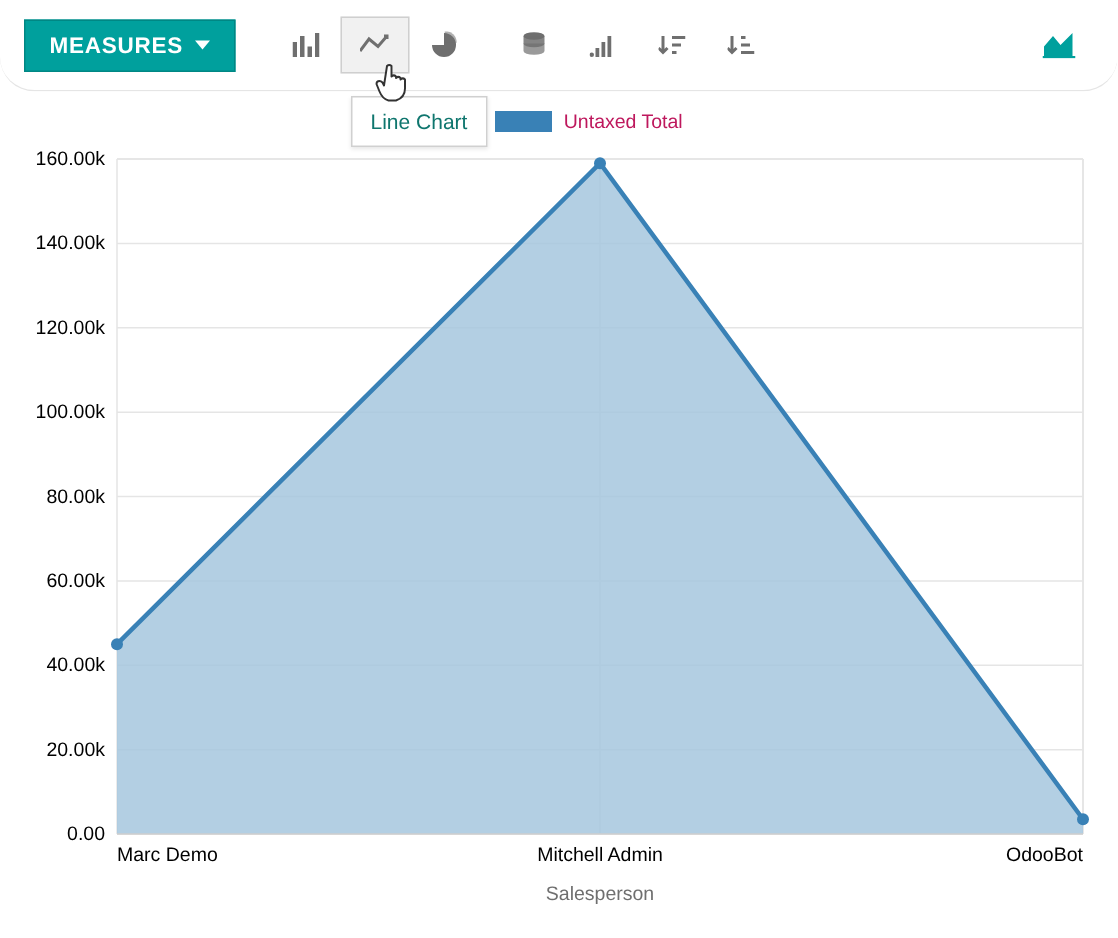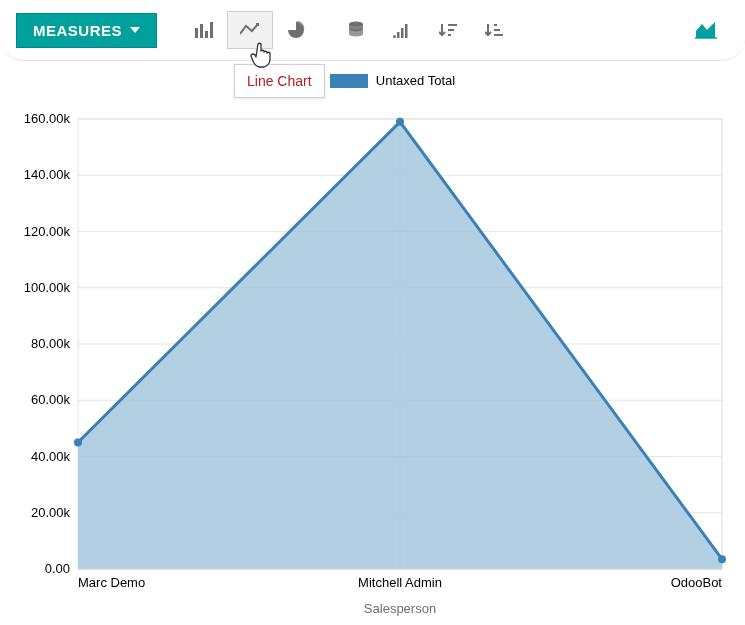--- a/index.html
+++ b/index.html
@@ -63,43 +63,43 @@
   .icon-btn svg { display:block; }
   .spacer { flex: 1; }
   .tooltip {
     position: absolute;
     top: 64px;
     left: 234px;
     background: #fff;
     border: 1px solid #d0d0d0;
     padding: 8px 12px;
     font-size: 14px;
-    color: #b91c1c;
+    color: #0f766e;
     box-shadow: 0 1px 3px rgba(0,0,0,0.1);
     white-space: nowrap;
     pointer-events: none;
   }
   .cursor-pointer {
     position: absolute;
     top: 42px;
     left: 250px;
     pointer-events: none;
     z-index: 5;
   }
   .chart-wrap {
     position: relative;
     padding: 8px 8px 0 8px;
   }
   .legend {
     display: flex;
     align-items: center;
     justify-content: center;
     font-size: 13px;
-    color: #000000;
-    margin-bottom: 17px;
+    color: #be185d;
+    margin-bottom: 4px;
     margin-top: 4px;
     padding-left: 40px;
   }
   .legend-swatch {
     width: 38px;
     height: 14px;
     background: #3981b6;
     margin-right: 8px;
   }
   svg.chart {

